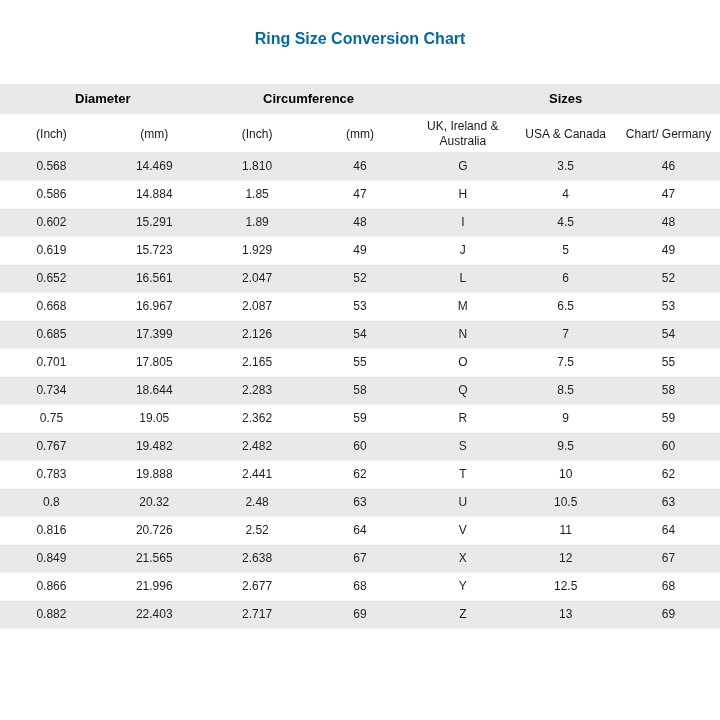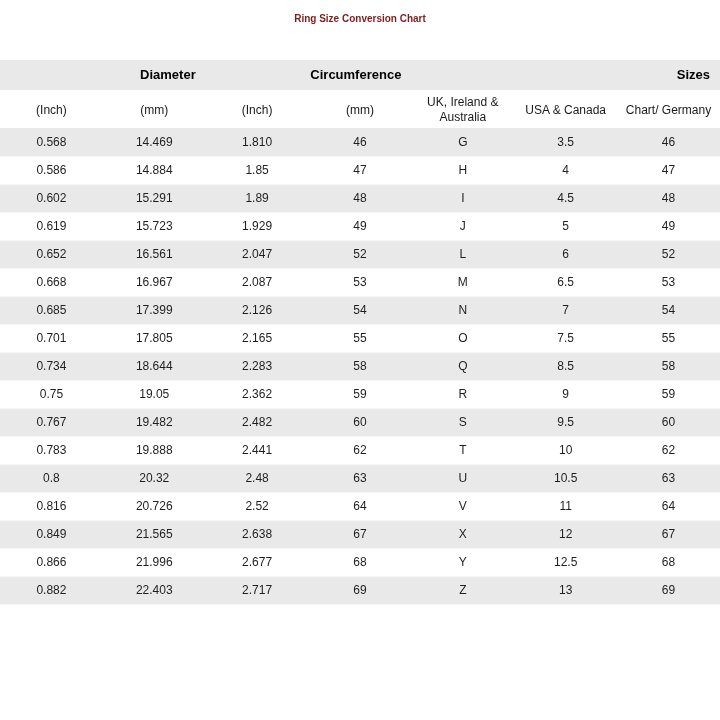--- a/index.html
+++ b/index.html
@@ -11,40 +11,40 @@
   html, body { margin: 0; padding: 0; }
   body {
     width: 720px;
     height: 720px;
     background: #ffffff;
     font-family: "Liberation Sans", sans-serif;
     color: var(--text);
     overflow: hidden;
   }
   .page-title {
-    margin: 0;
+    margin: 17px;
     padding-top: 13px;
     text-align: center;
-    font-size: 10px;
+    font-size: 16px;
     font-weight: 700;
-    color: #7f1d1d;
+    color: #0369a1;
   }
   table.ring-table {
     width: 720px;
     margin-top: 36px;
     border-collapse: collapse;
     table-layout: fixed;
   }
   .group-row th {
     background: var(--header-bg);
     height: 31px;
     font-size: 13px;
     font-weight: 700;
     color: #000000;
-    text-align: right;
+    text-align: center;
     border-bottom: 3px solid #ffffff;
     padding: 0 10px;
   }
   .sub-row th {
     background: #ffffff;
     height: 37px;
     font-size: 12px;
     font-weight: 400;
     color: #1a1a1a;
     text-align: center;

